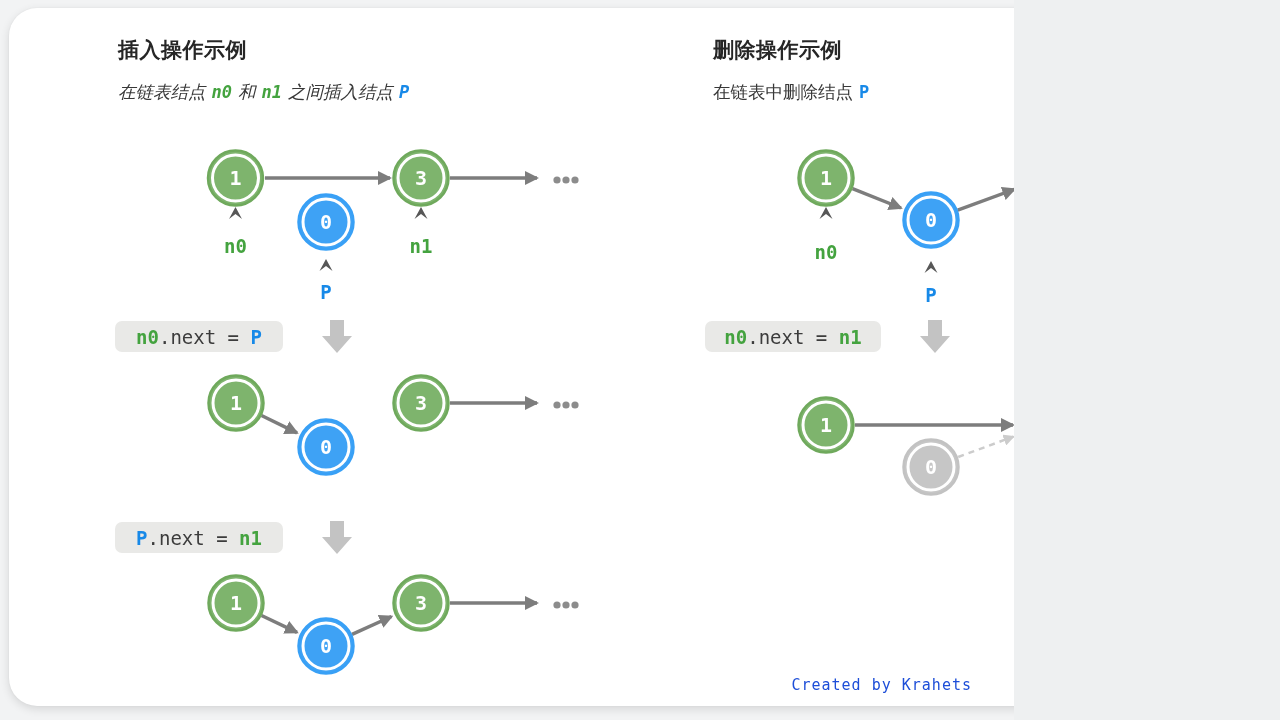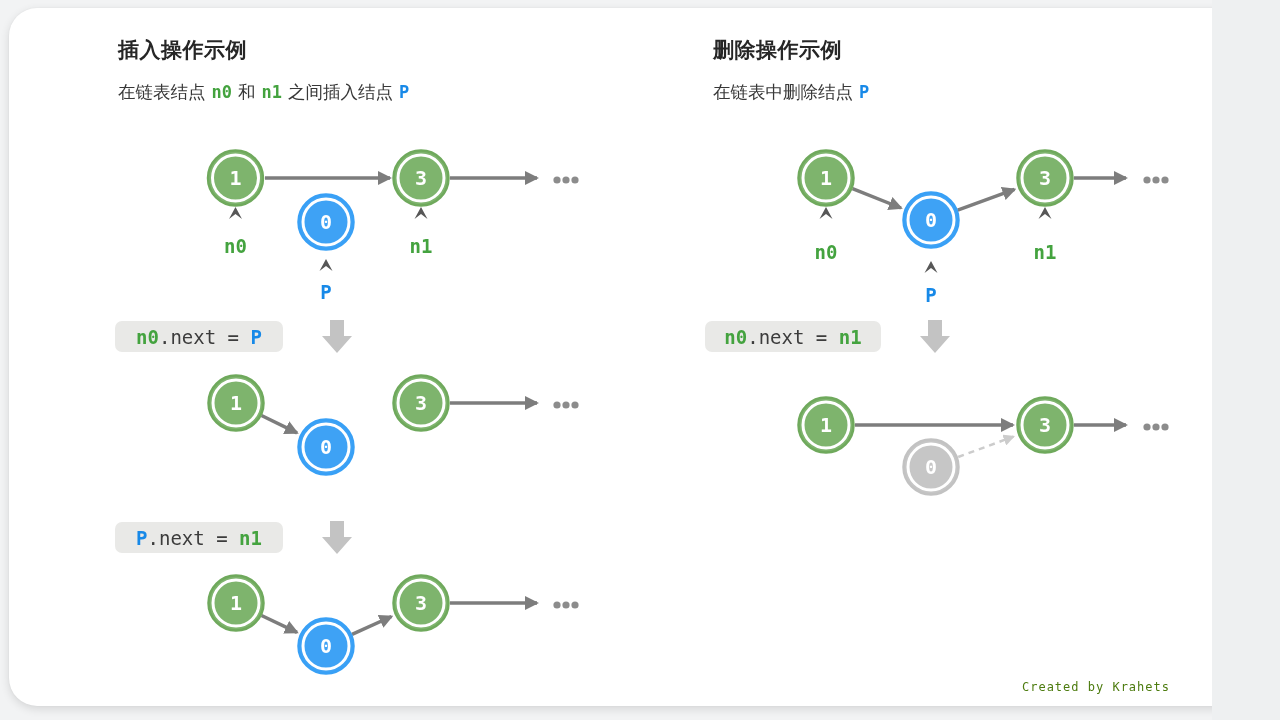--- a/index.html
+++ b/index.html
@@ -1,42 +1,42 @@
 <!DOCTYPE html>
 <html><head>
 <meta charset="utf-8">
 <style>
   html,body{margin:0;padding:0;background:#eef0f1;}
-  .stage{position:relative;width:1212px;height:720px;background:#f2f3f4;overflow:hidden;
+  .stage{position:relative;width:1014px;height:720px;background:#f2f3f4;overflow:hidden;
          font-family:"Liberation Sans",sans-serif;}
   .card{position:absolute;left:9px;top:8px;width:1262px;height:698px;background:#ffffff;
         border-radius:28px;box-shadow:0 3px 10px rgba(0,0,0,.12),0 0 2px rgba(0,0,0,.05);}
   .panel-title{position:absolute;font-size:21px;font-weight:bold;color:#262626;letter-spacing:.5px;}
   .panel-sub{position:absolute;font-size:17.5px;color:#383838;white-space:pre;}
   .var-green{color:#44a33f;font-weight:bold;font-family:"DejaVu Sans Mono","Liberation Mono",monospace;}
   .var-blue{color:#1789e8;font-weight:bold;font-family:"DejaVu Sans Mono","Liberation Mono",monospace;}
   .panel-sub .var-green,.panel-sub .var-blue{margin:0 6px;font-size:17px;}
   .code-box{position:absolute;height:31px;background:#e9e9e7;border-radius:7px;
             display:flex;align-items:center;justify-content:center;white-space:pre;
             font-family:"DejaVu Sans Mono","Liberation Mono",monospace;font-size:19px;color:#3c3c3c;}
   .diagram-svg{position:absolute;left:0;top:0;}
   .node-num{font-family:"DejaVu Sans Mono","Liberation Mono",monospace;font-size:20px;font-weight:bold;fill:#ffffff;}
   .ptr-label-green{font-family:"DejaVu Sans Mono","Liberation Mono",monospace;font-size:19px;font-weight:bold;fill:#44a33f;}
   .ptr-label-blue{font-family:"DejaVu Sans Mono","Liberation Mono",monospace;font-size:19px;font-weight:bold;fill:#1789e8;}
   .footer-credit{position:absolute;right:42px;bottom:26px;font-family:"DejaVu Sans Mono","Liberation Mono",monospace;
-                 font-size:12px;color:#4d7c0f;letter-spacing:1px;}
+                 font-size:15px;color:#1d4ed8;letter-spacing:1px;}
 </style>
 </head>
 <body>
 
 <div class="stage">
   <div class="card"></div>
 
   <div class="panel-title" style="left:118px;top:36px;">插入操作示例</div>
-  <div class="panel-sub" style="left:118px;top:80px;"><span>在链表结点</span><span class="var-green">n0</span><span>和</span><span class="var-green">n1</span><span>之间插入结点</span><span class="var-blue">P</span></div>
+  <div class="panel-sub" style="left:118px;top:80px;font-style:italic;"><span>在链表结点</span><span class="var-green">n0</span><span>和</span><span class="var-green">n1</span><span>之间插入结点</span><span class="var-blue">P</span></div>
 
   <div class="code-box" style="left:115px;top:321px;width:168px;"><span class="var-green">n0</span><span>.next = </span><span class="var-blue">P</span></div>
 
   <div class="code-box" style="left:115px;top:522px;width:168px;"><span class="var-blue">P</span><span>.next = </span><span class="var-green">n1</span></div>
 
   <div class="panel-title" style="left:713px;top:36px;">删除操作示例</div>
   <div class="panel-sub" style="left:713px;top:80px;text-align:center;"><span>在链表中删除结点</span><span class="var-blue">P</span></div>
 
   <div class="code-box" style="left:705px;top:321px;width:176px;"><span class="var-green">n0</span><span>.next = </span><span class="var-green">n1</span></div>
 

